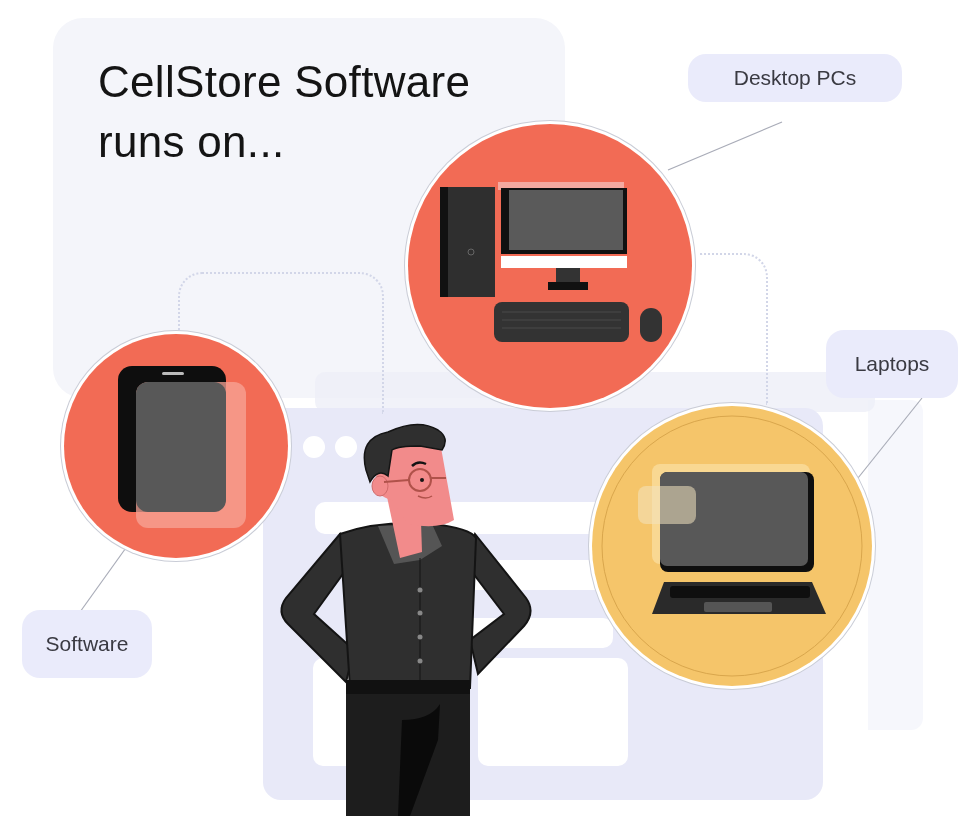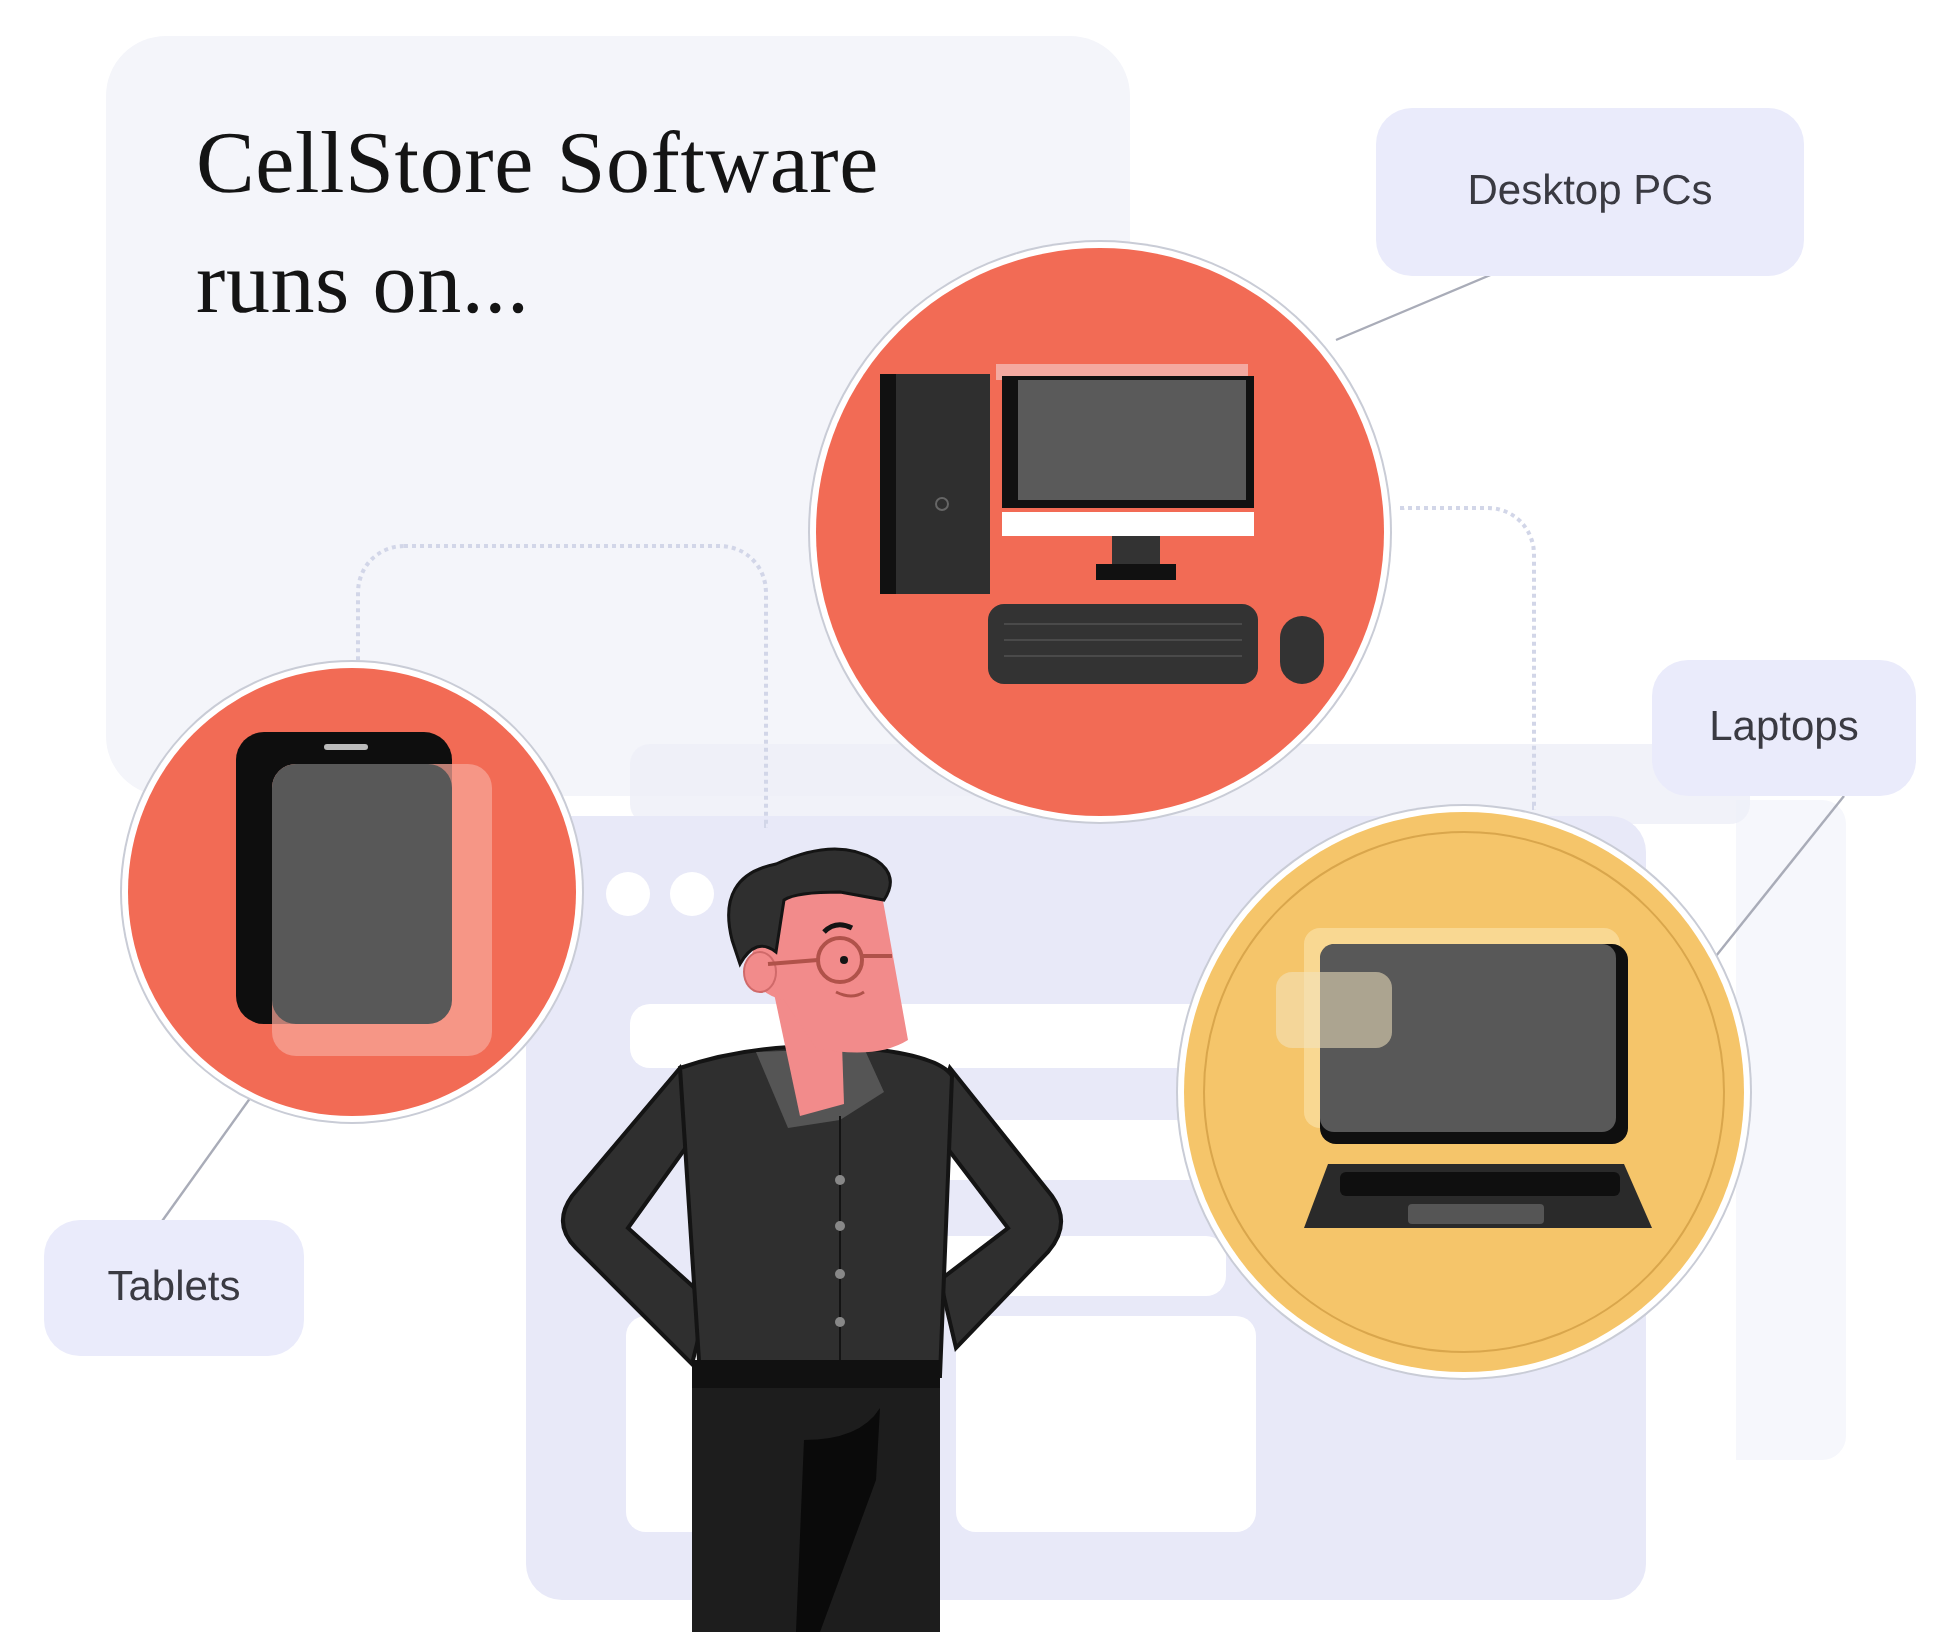--- a/index.html
+++ b/index.html
@@ -14,21 +14,21 @@
   .title-panel { left:53px; top:18px; width:512px; height:380px; background:#f4f5fa; border-radius:30px; }
   .right-panel { left:868px; top:400px; width:55px; height:330px; background:#f6f7fc; border-radius:0 12px 12px 0; }
   .mid-strip { left:315px; top:372px; width:560px; height:40px; background:#eeeff8; border-radius:10px; opacity:0.8; }
 
   
   .window { left:263px; top:408px; width:560px; height:392px; background:#e8e9f8; border-radius:18px; }
   .win-dot { width:22px; height:22px; border-radius:50%; background:#ffffff; }
   .win-bar { background:#ffffff; border-radius:10px; }
 
   
-  .title { left:98px; top:52px; font-size:44px; line-height:60px; color:#141414; letter-spacing:0.3px;font-family:Liberation Serif, serif; }
+  .title { left:98px; top:52px; font-size:44px; line-height:60px; color:#141414; letter-spacing:0.3px; }
 
   
   .dotted { border:2px dotted #d2d6e8; border-bottom:none; border-radius:24px 24px 0 0; }
 
   
   .label {
     background:#eaebfb; border-radius:18px; color:#3a3a42; font-size:21px;
     display:flex; align-items:center; justify-content:center;
   }
 
@@ -110,28 +110,28 @@
     <rect x="60" y="58" width="158" height="100" rx="8" fill="#fbe0a4" opacity="0.7"></rect>
     <rect x="68" y="66" width="154" height="100" rx="8" fill="#0f0f0f"></rect>
     <rect x="68" y="66" width="148" height="94" rx="7" fill="#585858"></rect>
     <rect x="46" y="80" width="58" height="38" rx="8" fill="#f3e4c0" opacity="0.55"></rect>
     <path d="M72 176 L220 176 L234 208 L60 208 Z" fill="#2a2a2a"></path>
     <rect x="78" y="180" width="140" height="12" rx="3" fill="#0f0f0f"></rect>
     <rect x="112" y="196" width="68" height="10" rx="2" fill="#555"></rect>
   </svg>
 </div>
 
-<div class="abs label" style="left:688px;top:54px;width:214px;height:84px;">
+<div class="abs label" style="left:688px;top:54px;width:214px;height:48px;">
   <span>Desktop PCs</span>
 </div>
 <div class="abs label" style="left:826px;top:330px;width:132px;height:68px;justify-content:center;">
   <span>Laptops</span>
 </div>
 <div class="abs label" style="left:22px;top:610px;width:130px;height:68px;">
-  <span>Tablets</span>
+  <span>Software</span>
 </div>
 
 <svg class="abs" style="left:270px;top:420px;" width="280" height="396" viewBox="0 0 280 396">
 
   <path d="M70 114 L16 178 Q6 192 18 204 L76 262 L84 230 L44 194 L80 144 Z" fill="#2f2f2f" stroke="#141414" stroke-width="2"></path>
   <path d="M205 114 L256 178 Q266 192 254 206 L208 254 L200 220 L234 194 L196 144 Z" fill="#2f2f2f" stroke="#141414" stroke-width="2"></path>
 
   <path d="M70 114 Q110 100 162 104 Q200 108 206 118 L200 268 L80 268 Z" fill="#2f2f2f" stroke="#141414" stroke-width="2"></path>
 
   <path d="M108 106 L124 144 L150 140 L172 126 L162 104 Z" fill="#555"></path>

